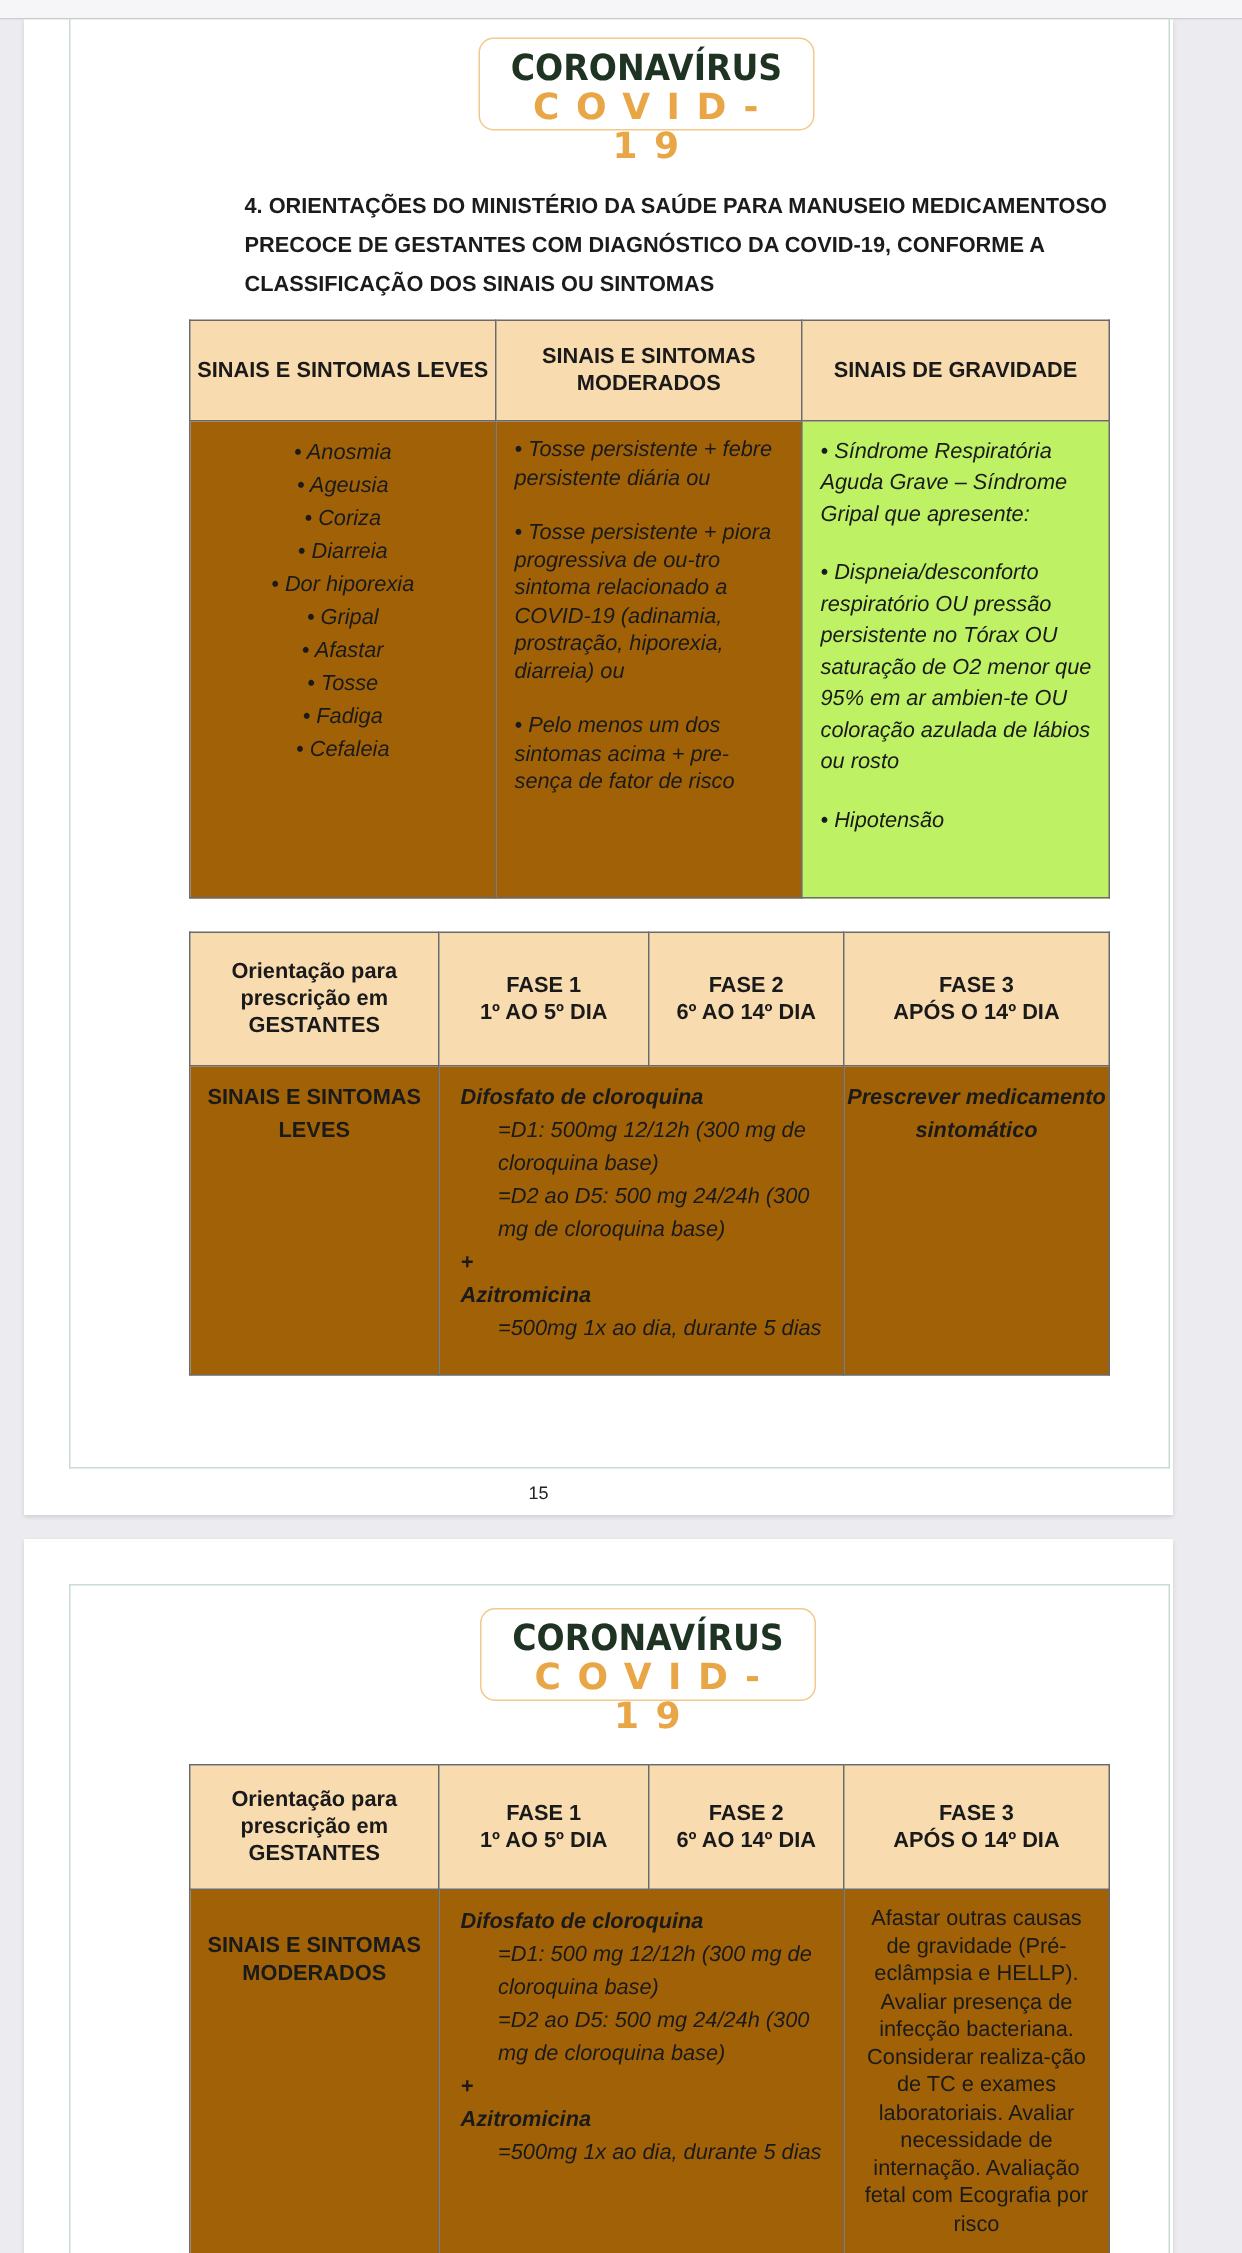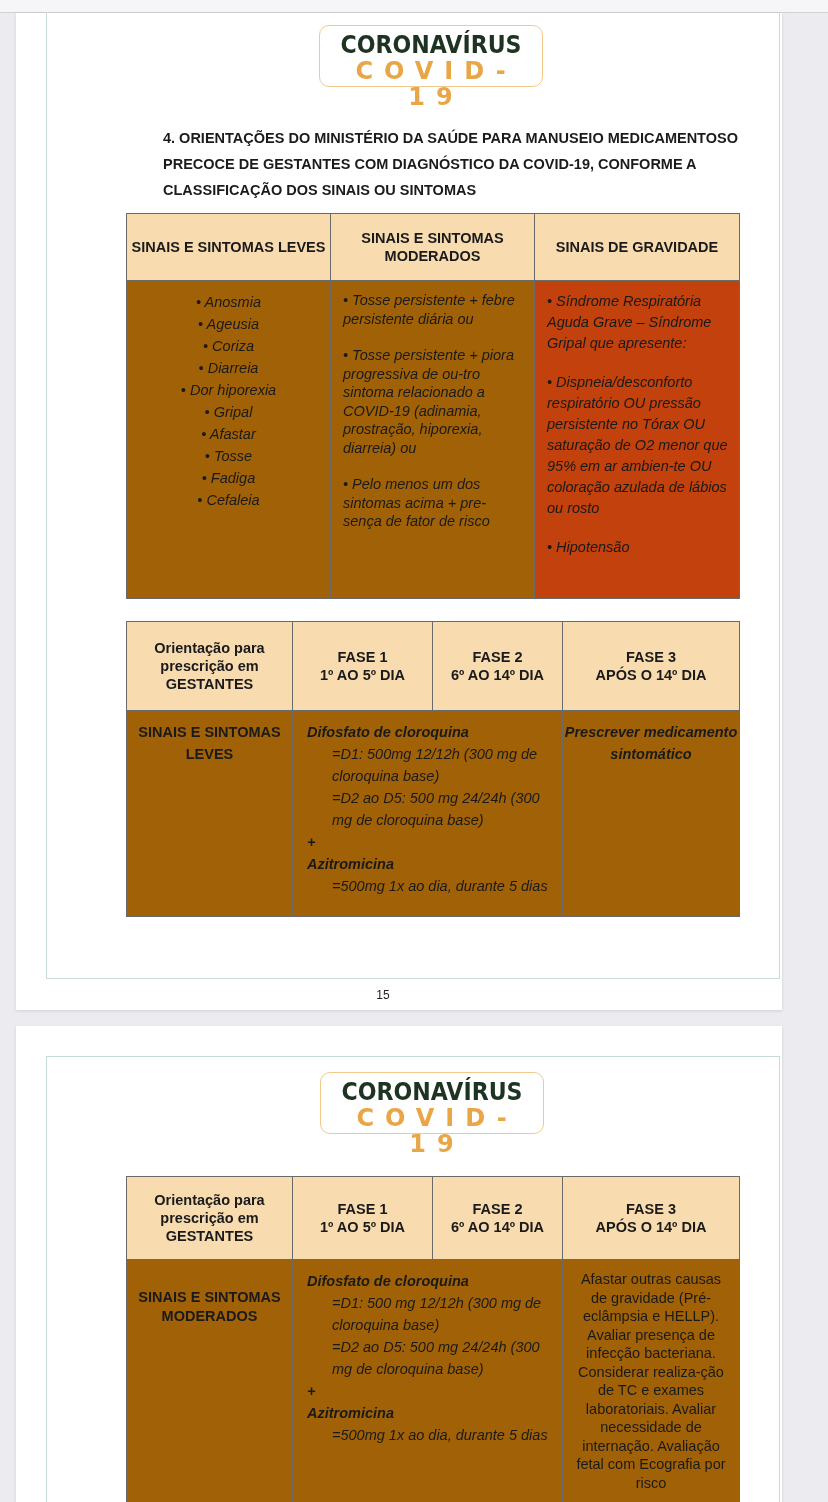--- a/index.html
+++ b/index.html
@@ -48,38 +48,38 @@
     font-size: 14.5px; font-weight: bold; line-height: 26px; color: #1b1b1b;
   }
   table { border-collapse: collapse; position: absolute; table-layout: fixed; }
   td, th { border: 1.5px solid #6a6a6a; color: #1a1a1a; }
   th { background: #f8dcb0; font-size: 14.5px; font-weight: bold; text-align: center; line-height: 18px; }
   .t1 { left: 110px; top: 200px; width: 613px; }
   .t1 th { height: 64px; }
   .t1 td { vertical-align: top; font-size: 14.5px; font-style: italic; line-height: 22px; height: 306px; }
   .green { background: #a16207; }
   .blue  { background: #a16207; }
-  .pink  { background: #c2410c; }
+  .pink  { background: #bef264; }
   .t1 td.green { text-align: center; padding-top: 10px; }
   .t1 td.blue { padding: 10px 10px 0 12px; line-height: 18.5px; }
   .t1 td.pink { padding: 10px 10px 0 12px; line-height: 21px; }
   .gap { height: 18px; }
   .t2 { left: 110px; top: 608px; width: 613px; }
   .t3 { left: 110px; top: 150px; width: 613px; }
   .t2 th, .t3 th { height: 86px; }
   .t3 th { height: 80px; }
   .rowlabel { font-weight: bold; font-size: 14.5px; text-align: center; vertical-align: top; line-height: 22px; padding-top: 10px; }
   .t3 .rowlabel { padding-top: 28px; line-height: 19px; }
   .presc { vertical-align: top; font-size: 14.5px; font-style: italic; line-height: 22px; padding: 10px 10px 14px 14px; }
   .presc .bold { font-weight: bold; display: block; }
   .presc span.line { display: block; margin-left: 25px; }
   .phase3 { vertical-align: top; text-align: center; font-size: 14.5px; line-height: 22px; padding-top: 10px; }
   .phase3.bolditalic { font-weight: bold; font-style: italic; }
   .phase3.plain { font-style: normal; line-height: 18.5px; padding: 10px 8px 0 8px; }
-  .pagenum { position: absolute; left: 0; width: 686px; top: 975px; text-align: center; font-size: 12px; color: #222; padding-left: 24px; }
+  .pagenum { position: absolute; left: 0; width: 686px; top: 975px; text-align: center; font-size: 12px; color: #222; }
 </style>
 </head>
 <body>
 
 <div class="topbar"></div>
 
 <div class="page page1">
   <div class="frame"></div>
 
   <div class="logo">

